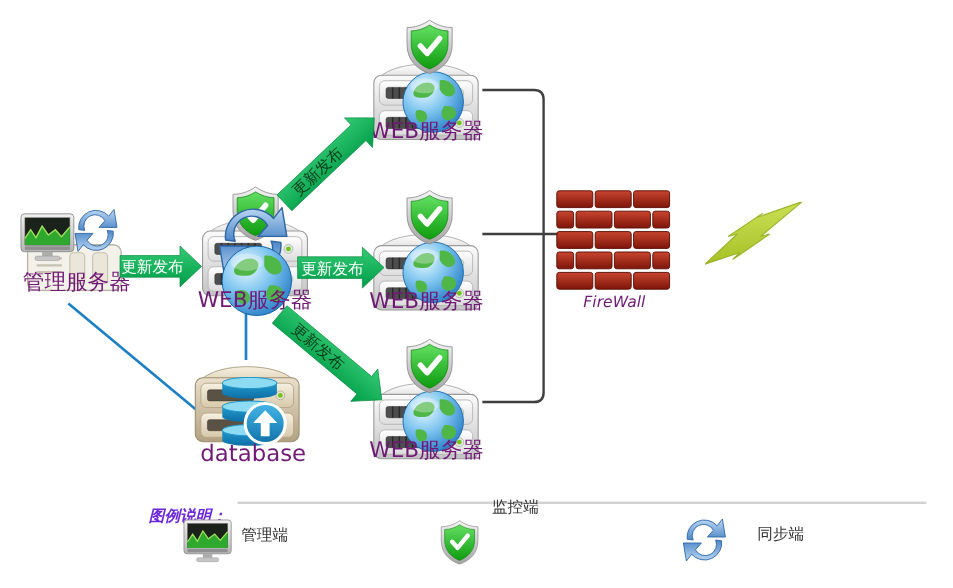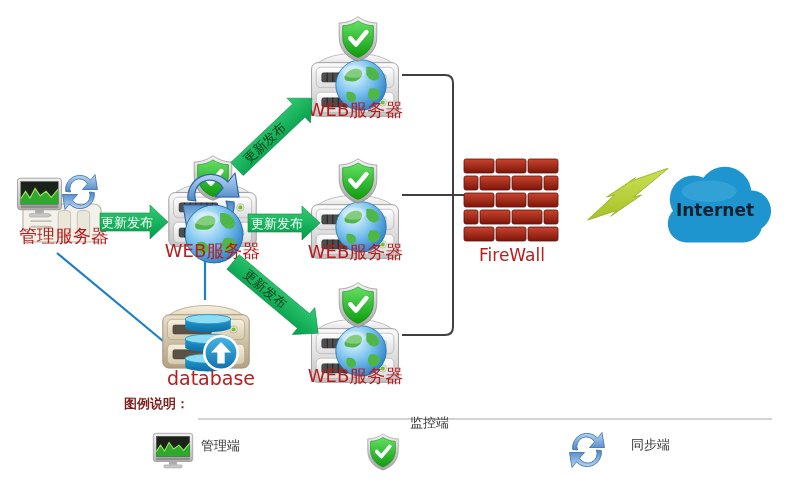--- a/index.html
+++ b/index.html
@@ -3,28 +3,28 @@
 <meta charset="utf-8">
 <style>
   html,body{margin:0;padding:0;background:#fff;}
   .canvas{position:relative;width:794px;height:490px;background:#fff;overflow:hidden;
           font-family:"DejaVu Sans","Liberation Sans",sans-serif;}
   .layer{position:absolute;left:0;top:0;width:794px;height:490px;pointer-events:none;}
   .under{z-index:0;}
   .over{z-index:6;}
   .node{position:absolute;z-index:2;}
   .node svg{position:absolute;}
-  .nlabel{position:absolute;left:-8px;right:-8px;text-align:center;color:#b91c1c;
+  .nlabel{position:absolute;left:-8px;right:-8px;text-align:center;color:#701a75;
           font-size:18px;line-height:1.15;white-space:nowrap;z-index:4;}
   .latin{font-size:19px;}
-  .fw-label{font-size:17px;}
+  .fw-label{font-size:13px;font-style:italic;}
   .cloud-label{position:absolute;left:0;right:0;top:36px;text-align:center;
                font-size:17px;font-weight:600;color:#16202e;z-index:3;}
-  .legend-title{position:absolute;left:124px;top:395px;font-size:13px;font-weight:bold;
-                color:#7f1d1d;z-index:2;}
+  .legend-title{position:absolute;left:124px;top:421px;font-size:13px;font-weight:bold;
+                color:#6d28d9;z-index:2;font-style:italic;}
   .legend-line{position:absolute;left:198px;top:418px;width:574px;height:2px;
                background:#d2d2d2;z-index:1;}
   .legend-icon{position:absolute;z-index:2;}
   .legend-label{position:absolute;font-size:13px;color:#333;z-index:2;text-align:center;}
   svg text{font-family:"DejaVu Sans","Liberation Sans",sans-serif;}
 </style>
 </head>
 <body>
 
 <div class="canvas">
@@ -310,26 +310,20 @@
     <svg style="left:1px;top:2px;width:96px;height:86px" viewBox="0 0 96 86">
         <use href="#sym-bricks"></use>
       </svg>
     <div class="nlabel fw-label" style="top:90px">FireWall</div>
   </div>
 
   <svg class="node" style="left:586px;top:168px;width:84px;height:56px" viewBox="0 0 84 58">
       <use href="#sym-bolt"></use>
     </svg>
 
-  <div class="node" style="left:656px;top:164px;width:118px;height:88px">
-    <svg style="left:0;top:0;width:118px;height:88px" viewBox="0 0 120 86">
-        <use href="#sym-cloud"></use>
-      </svg>
-    <div class="cloud-label">Internet</div>
-  </div>
 
   <svg class="layer over" viewBox="0 0 794 490">
     <g>
       <polygon points="100,213 150,213 150,205 168,222 150,239 150,231 100,231" fill="url(#gArrow)" stroke="#0b8c43" stroke-width="0.6"></polygon>
       <text x="101" y="227" font-size="13" fill="#ffffff">更新发布</text>
     </g>
     <g>
       <polygon points="248,214 302,214 302,206 320,223 302,240 302,232 248,232" fill="url(#gArrow)" stroke="#0b8c43" stroke-width="0.6"></polygon>
       <text x="251" y="228" font-size="13" fill="#ffffff">更新发布</text>
     </g>

